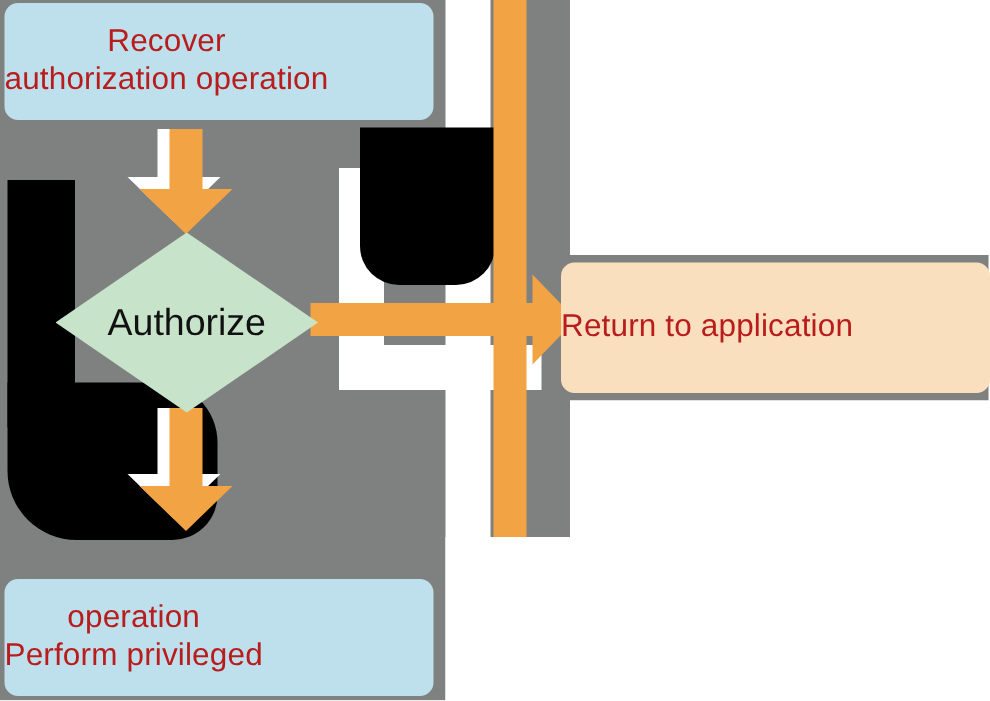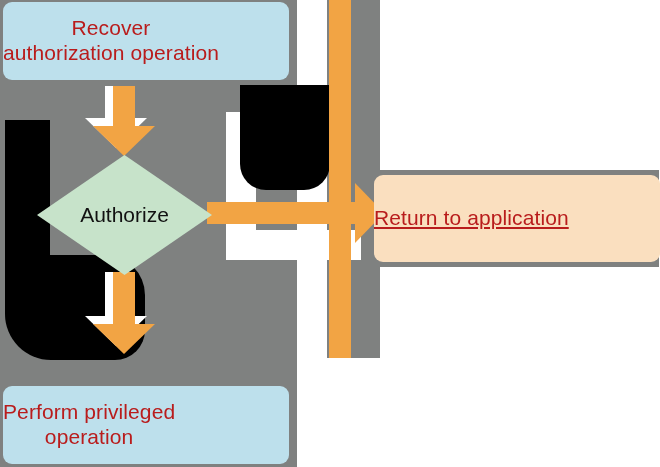--- a/index.html
+++ b/index.html
@@ -60,21 +60,21 @@
     inset: 0;
     background: #c7e3ca;
     clip-path: polygon(50% 0%, 100% 50%, 50% 100%, 0% 50%);
   }
   .diamond-label {
     position: absolute;
     inset: 0;
     display: flex;
     align-items: center;
     justify-content: center;
-    font-size: 21px;
+    font-size: 25px;
     color: #111111;
   }
 
   
   .conn {
     position: absolute;
     background: #f2a444;
   }
   .arrow-down {
     position: absolute;
@@ -142,22 +142,22 @@
     </div>
   </div>
 
   <div class="diamond-wrap" style="left:37px; top:155px; width:175px; height:120px;">
     <div class="diamond-shape"></div>
     <div class="diamond-label">Authorize</div>
   </div>
 
   <div class="node node-box node-blue" style="left:3px; top:386px; width:286px; height:78px;">
     <div>
+      <div>operation</div>
       <div>Perform privileged</div>
-      <div>operation</div>
     </div>
   </div>
 
-  <div class="node node-box node-peach" style="left:374px; top:175px; width:286px; height:87px;text-decoration:underline;">
+  <div class="node node-box node-peach" style="left:374px; top:175px; width:286px; height:87px;">
     <span>Return to application</span>
   </div>
 
 </div>
 
 </body></html>

